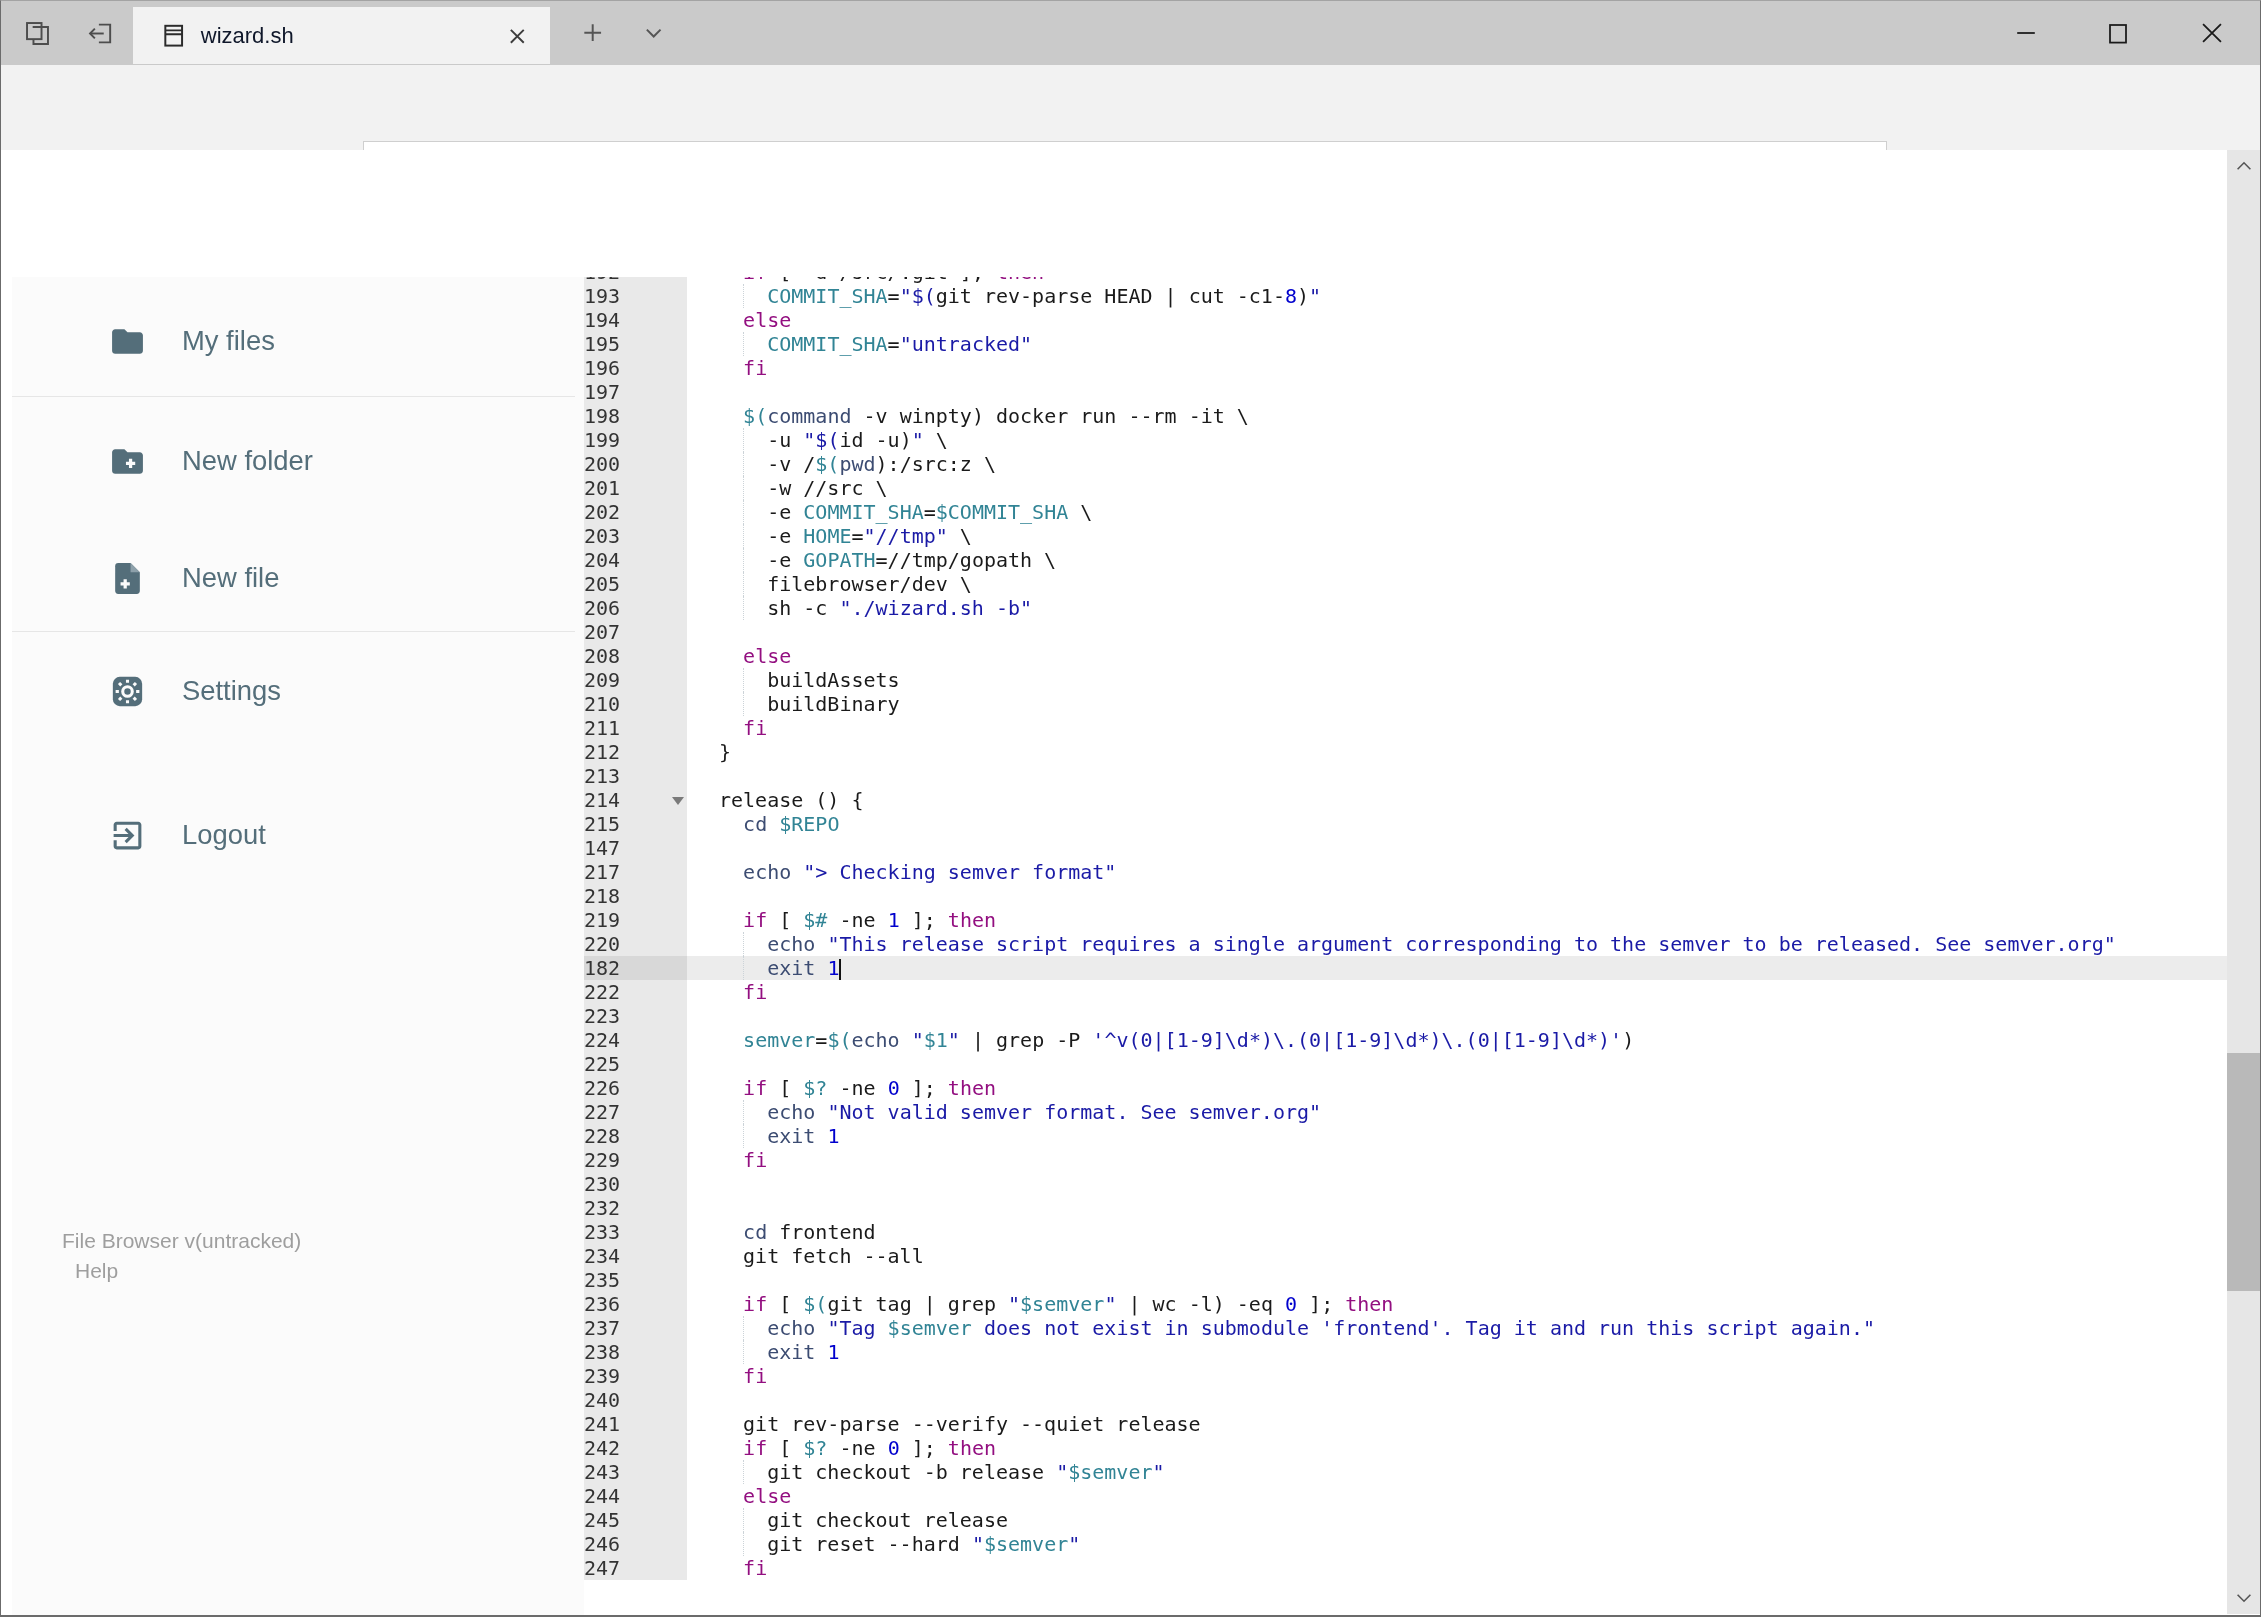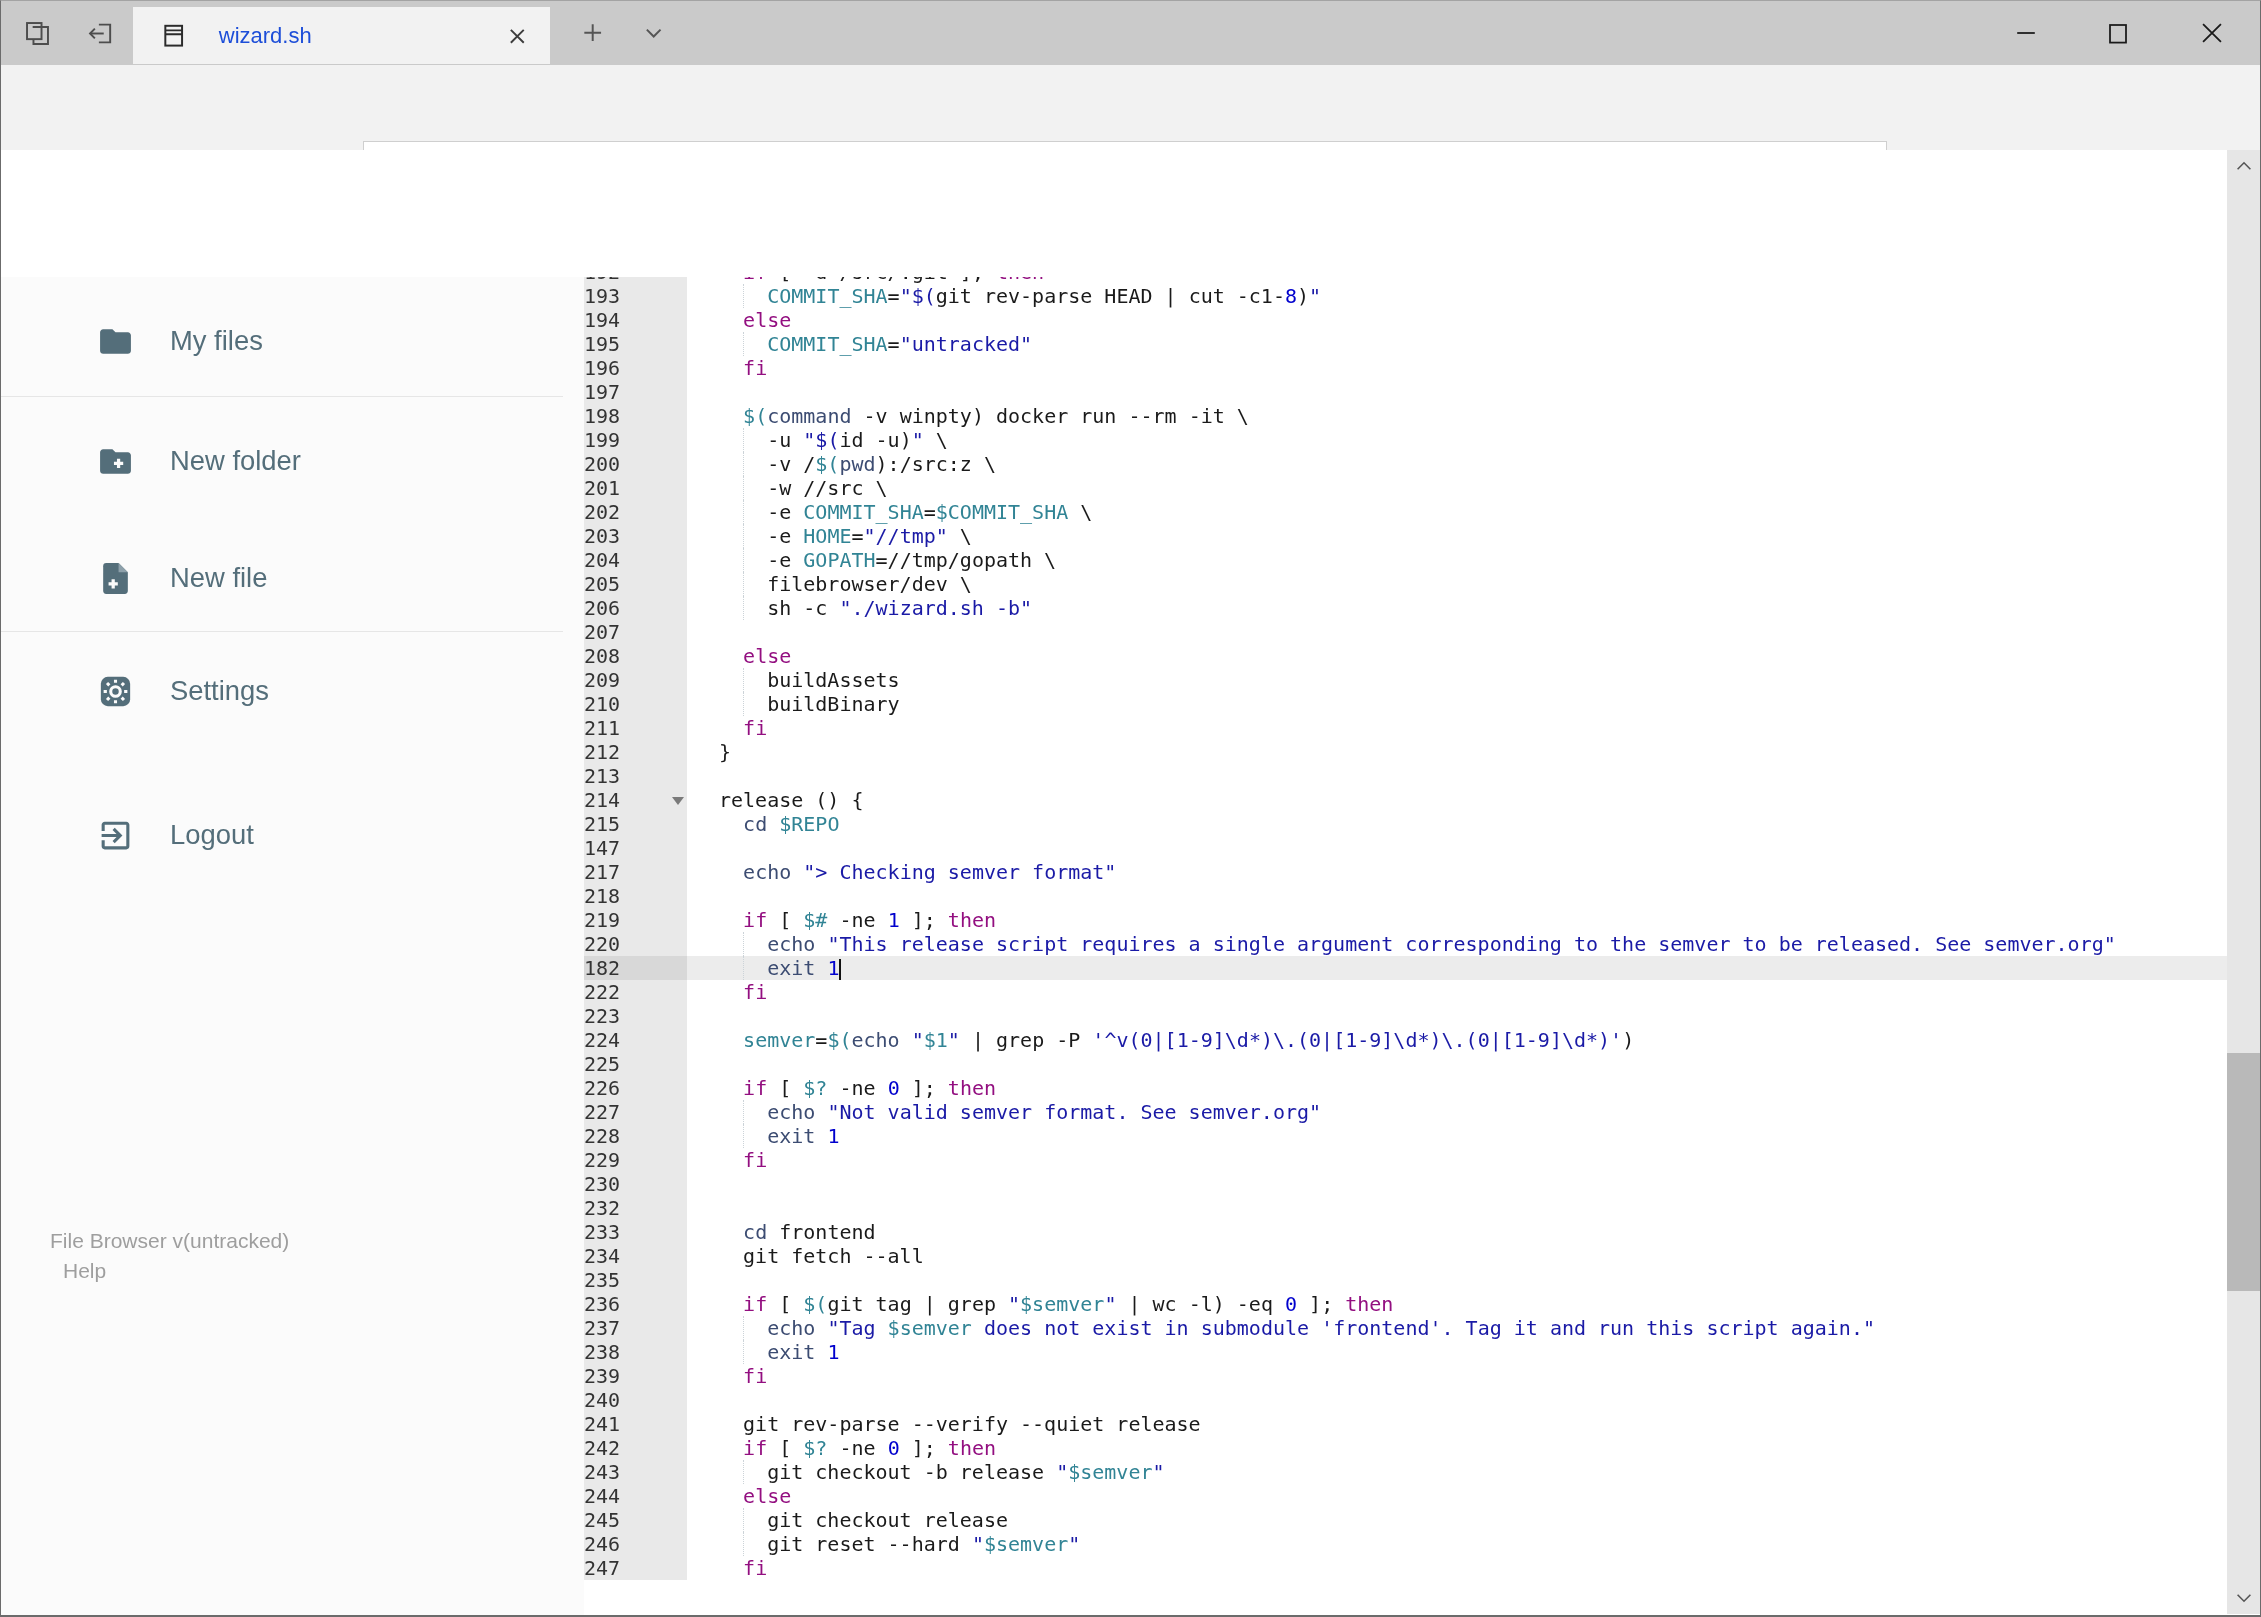--- a/index.html
+++ b/index.html
@@ -9,21 +9,21 @@
   svg{display:block;}
   
   #frame{left:0;top:0;width:2261px;height:1617px;border-top:0.8px solid #a3a3a3;
          border-left:1.6px solid #6b6b6b;border-right:1.6px solid #6b6b6b;border-bottom:2.4px solid #6b6b6b;
          box-sizing:border-box;pointer-events:none;z-index:99;}
   
   #tabstrip{left:0;top:0;width:2261px;height:65px;background:#cacaca;}
   .strip-btn{top:14.5px;width:45px;height:37px;display:flex;align-items:center;justify-content:center;color:#4d4d4d;}
   #tab{left:133px;top:7.3px;width:417px;height:57px;background:#f2f2f2;display:flex;align-items:center;}
   #tab .favicon{margin-left:27.4px;color:#2b2b2b;}
-  #tab .title{margin-left:31px;font-size:22px;color:#1d4ed8;flex:1;}
+  #tab .title{margin-left:13px;font-size:22px;color:#0f172a;flex:1;}
   #tab .close{margin-right:21px;color:#3c3c3c;}
   .tabact{color:#555;}
   .winbtn{top:0;width:74px;height:65px;display:flex;align-items:center;justify-content:center;color:#1a1a1a;}
   
   #toolbar{left:0;top:65px;width:2261px;height:86px;background:#f2f2f2;border-bottom:0.8px solid #d4d4d4;box-sizing:border-box;}
   .navic{top:85px;width:48px;height:45px;display:flex;align-items:center;justify-content:center;color:#2f2f2f;}
   #urlbox{left:363px;top:76px;width:1524px;height:61px;background:#fff;border:0.8px solid #cfcfcf;box-sizing:border-box;display:flex;align-items:center;}
   #urlbox .uinfo{margin-left:16px;color:#767676;}
   #urlbox .utext{margin-left:14.5px;font-size:25px;white-space:nowrap;flex:1;}
   #urlbox .uhost{color:#1f1f1f;}
@@ -34,21 +34,21 @@
   
   #appheader{left:0;top:150px;width:2261px;height:127px;background:#fff;}
   #logo{left:36px;top:171px;}
   #searchbar{left:150px;top:170px;width:802px;height:82px;background:#f1f1f1;border-radius:2.4px;display:flex;align-items:center;}
   #searchbar .mag{margin-left:39px;color:#6f6f6f;}
   #searchbar input{border:0;background:transparent;outline:none;font-size:27px;color:#555;
                    font-family:"Liberation Sans",sans-serif;margin-left:22.6px;flex:1;}
   #searchbar input::placeholder{color:#9a9a9a;}
   .act{top:194px;width:40px;height:37px;display:flex;align-items:center;justify-content:center;color:var(--slate,#546e7a);}
   
-  #sidebar{left:0;top:277px;width:584px;height:1340px;background:#fbfbfb;}
+  #sidebar{left:12px;top:277px;width:584px;height:1340px;background:#fbfbfb;}
   .sb-item{position:absolute;left:0;width:584px;height:74px;display:flex;align-items:center;cursor:pointer;}
   .sb-item .ic{margin-left:97px;color:var(--slate,#546e7a);}
   .sb-item .lb{margin-left:36px;font-size:27.4px;color:var(--slate,#546e7a);}
   .sb-div{position:absolute;left:0;width:563px;height:0;border-top:1.6px solid #e6e6e6;}
   #credits{position:absolute;left:50px;top:949px;font-size:21px;color:#9e9e9e;line-height:30px;}
   #credits .hlp{cursor:pointer;margin-left:13px;}
   
   #editor{left:584px;top:277px;width:1643px;height:1338px;background:#fff;overflow:hidden;cursor:text;}
   #lines{margin-top:-17px;font-family:"DejaVu Sans Mono",monospace;font-size:20px;line-height:24px;}
   .row{display:flex;height:24px;white-space:pre;}

